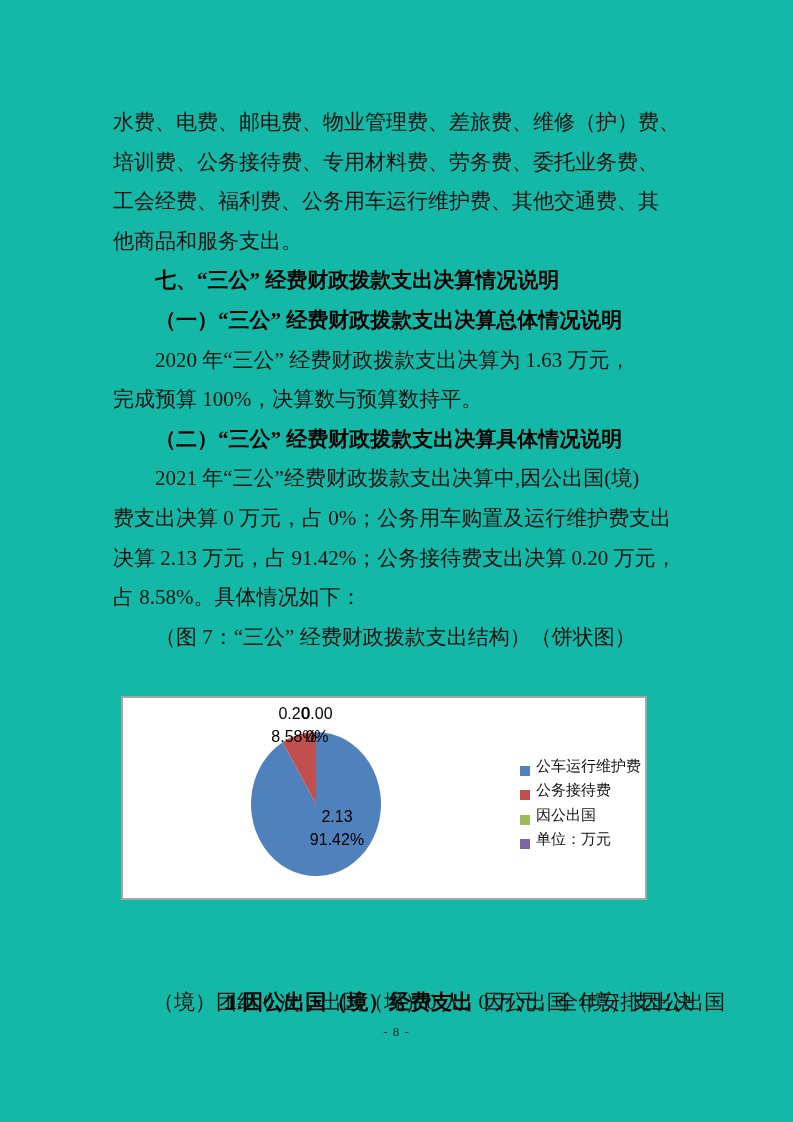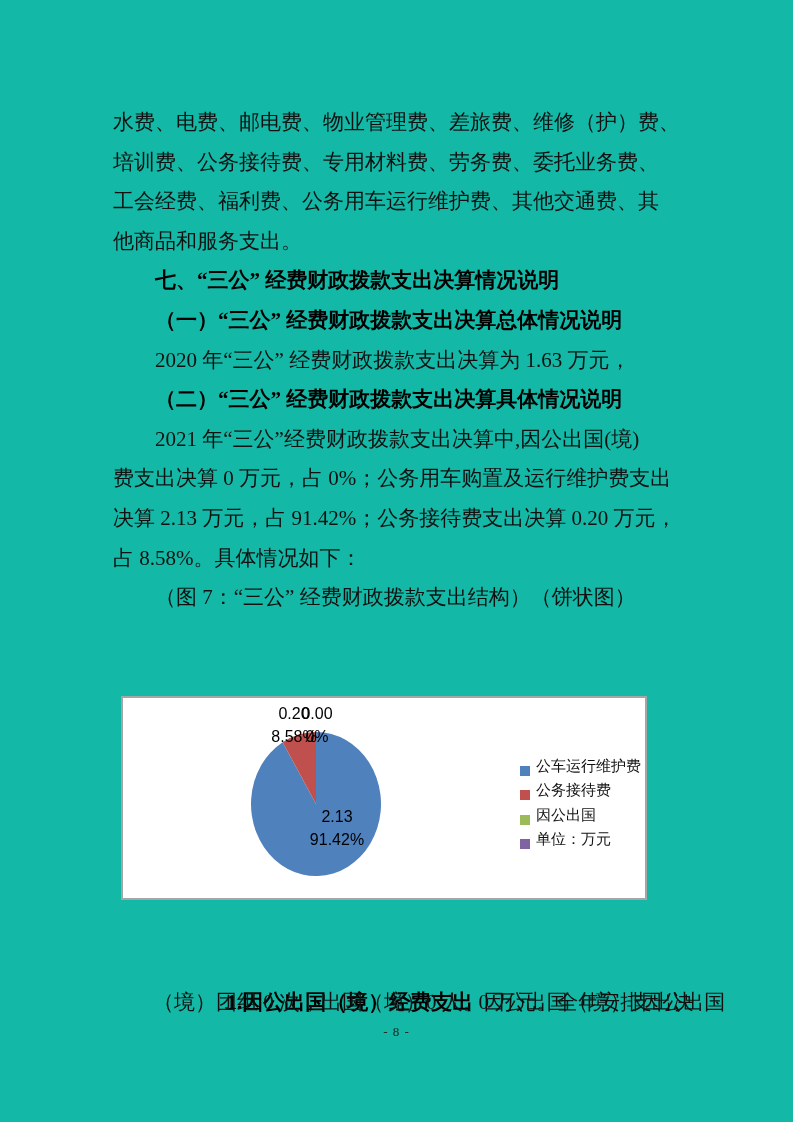--- a/index.html
+++ b/index.html
@@ -46,20 +46,21 @@
   <div class="textblock" id="block1">
     <div class="tline">水费、电费、邮电费、物业管理费、差旅费、维修（护）费、</div>
     <div class="tline">培训费、公务接待费、专用材料费、劳务费、委托业务费、</div>
     <div class="tline">工会经费、福利费、公务用车运行维护费、其他交通费、其</div>
     <div class="tline">他商品和服务支出。</div>
 
     <div class="tline hd ind">七、“三公” 经费财政拨款支出决算情况说明</div>
     <div class="tline hd ind">（一）“三公” 经费财政拨款支出决算总体情况说明</div>
 
     <div class="tline ind">2020 年“三公” 经费财政拨款支出决算为 1.63 万元，</div>
+    <div class="tline">完成预算 100%，决算数与预算数持平。</div>
 
     <div class="tline hd ind">（二）“三公” 经费财政拨款支出决算具体情况说明</div>
 
     <div class="tline ind">2021 年“三公”经费财政拨款支出决算中,因公出国(境)</div>
     <div class="tline">费支出决算 0 万元，占 0%；公务用车购置及运行维护费支出</div>
     <div class="tline">决算 2.13 万元，占 91.42%；公务接待费支出决算 0.20 万元，</div>
     <div class="tline">占 8.58%。具体情况如下：</div>
 
     <div class="tline ind">（图 7：“三公” 经费财政拨款支出结构）（饼状图）</div>
   </div>

